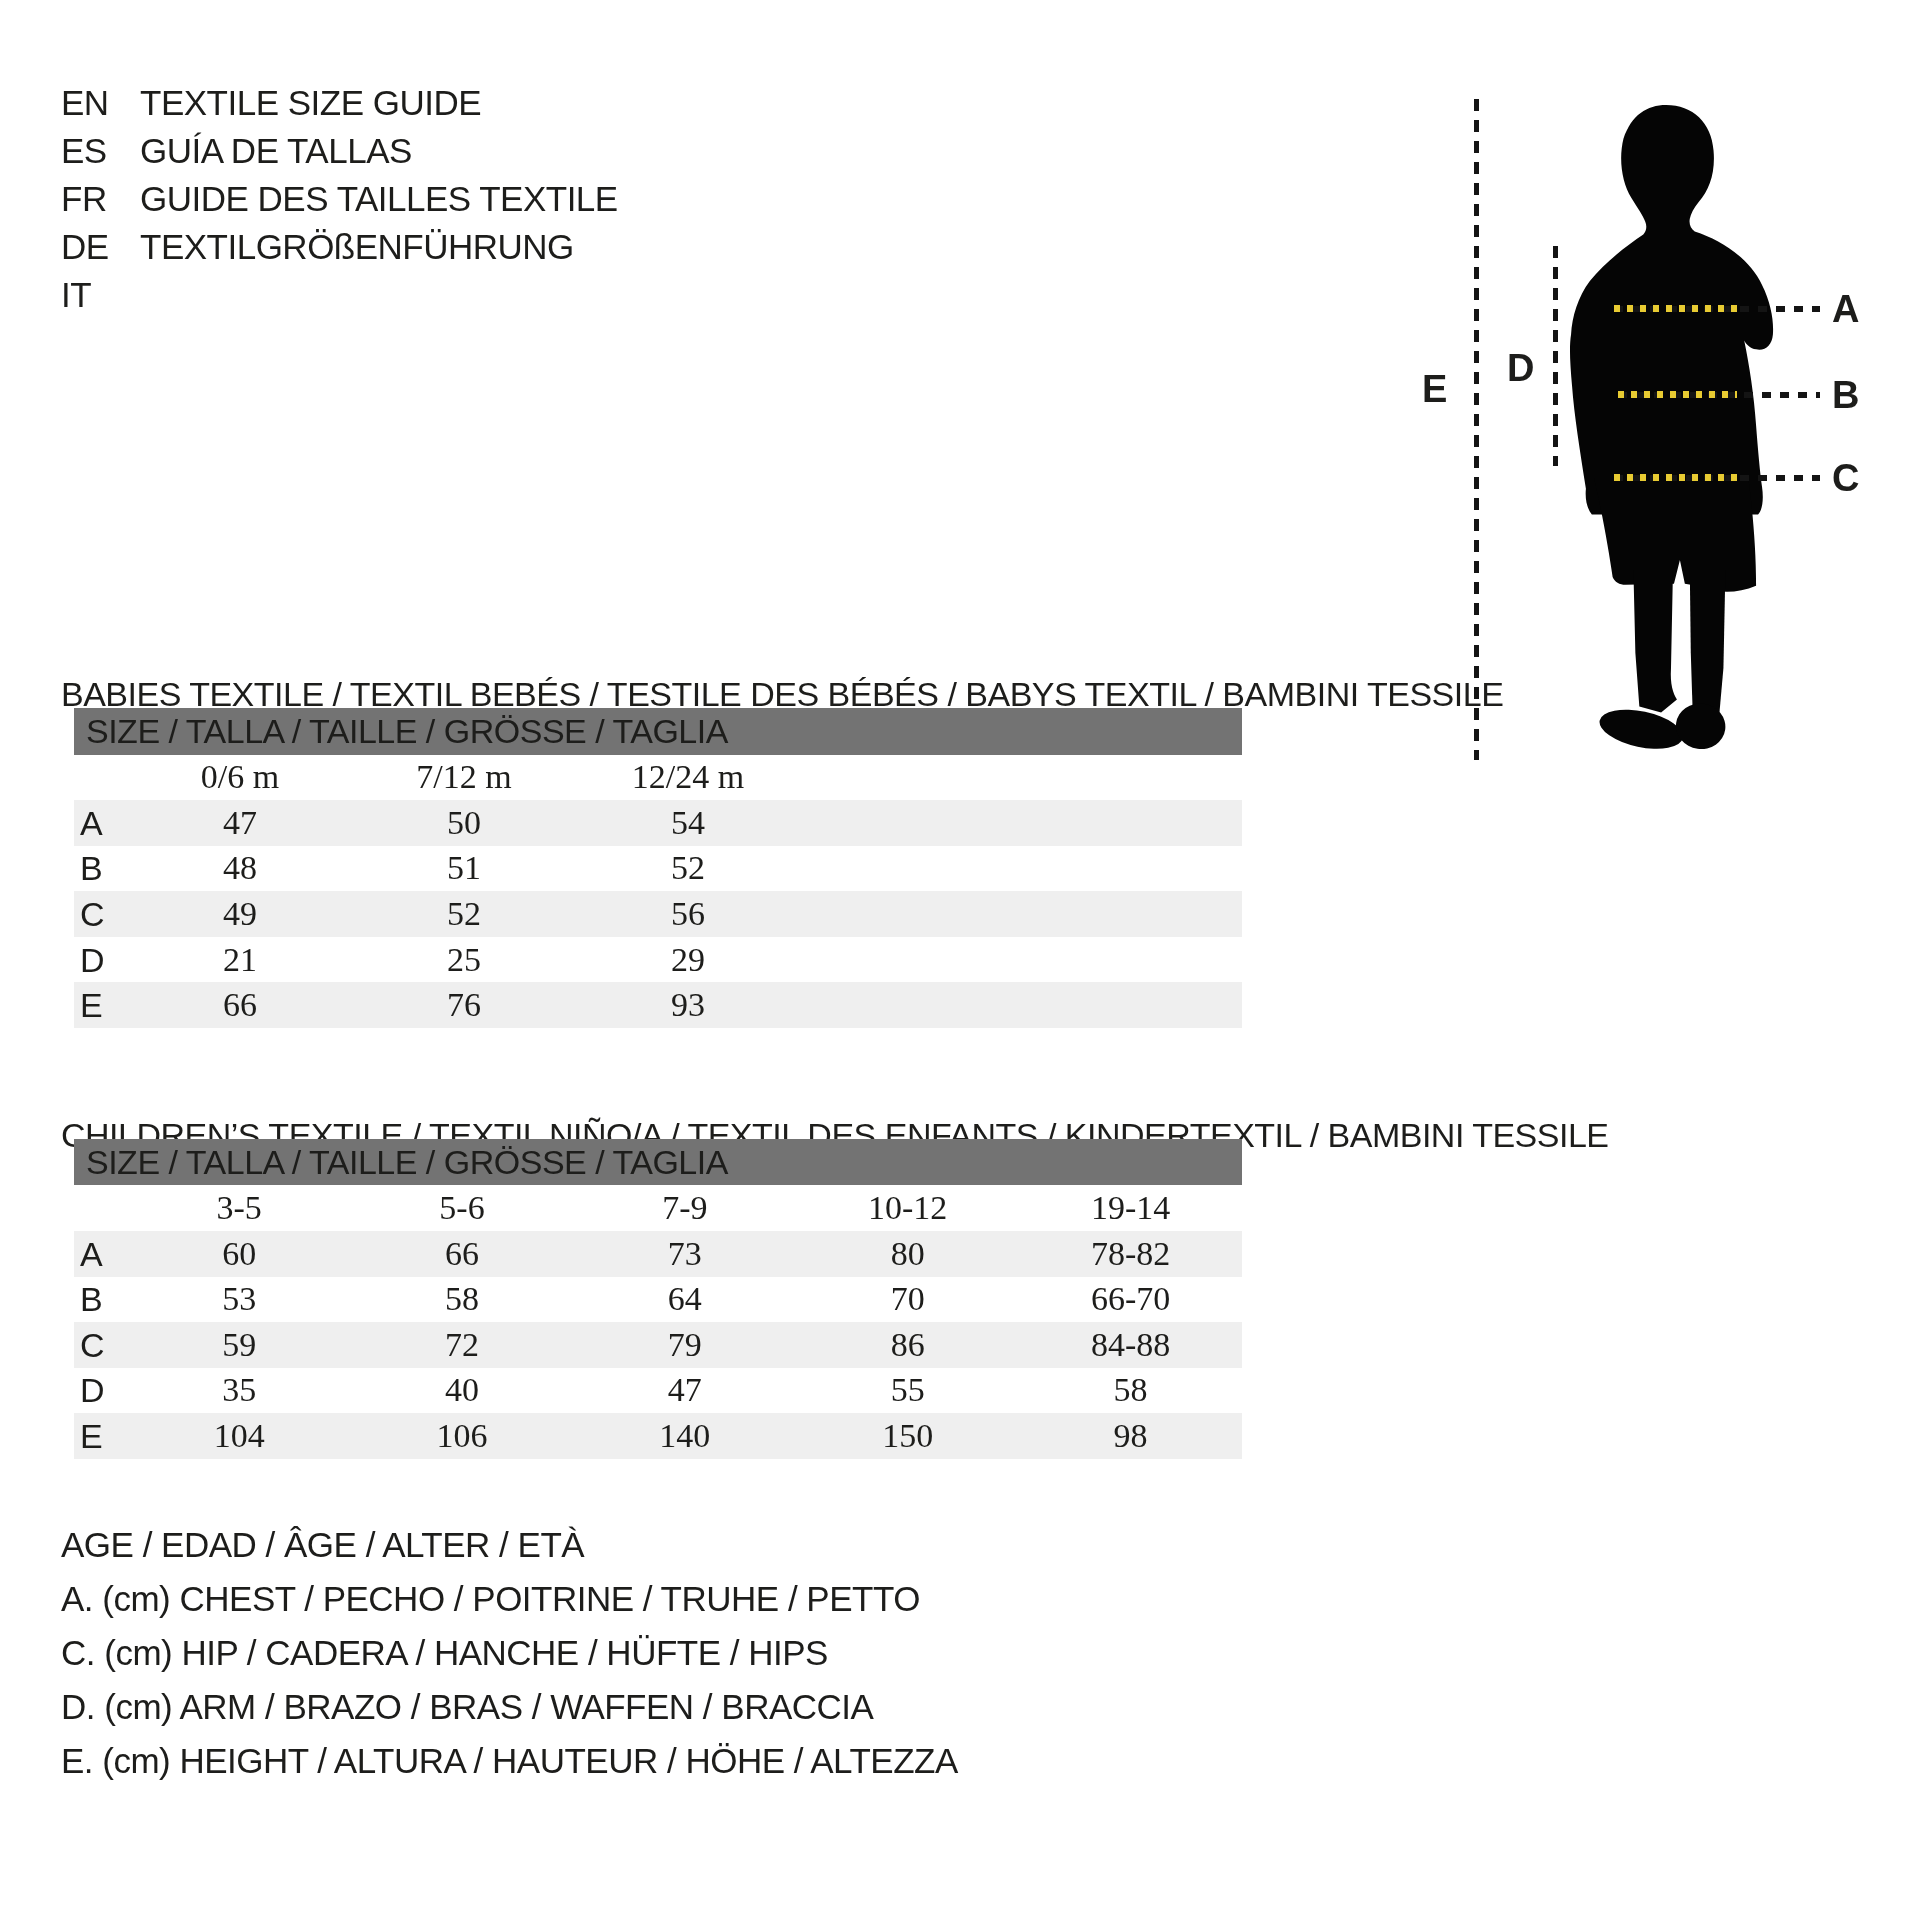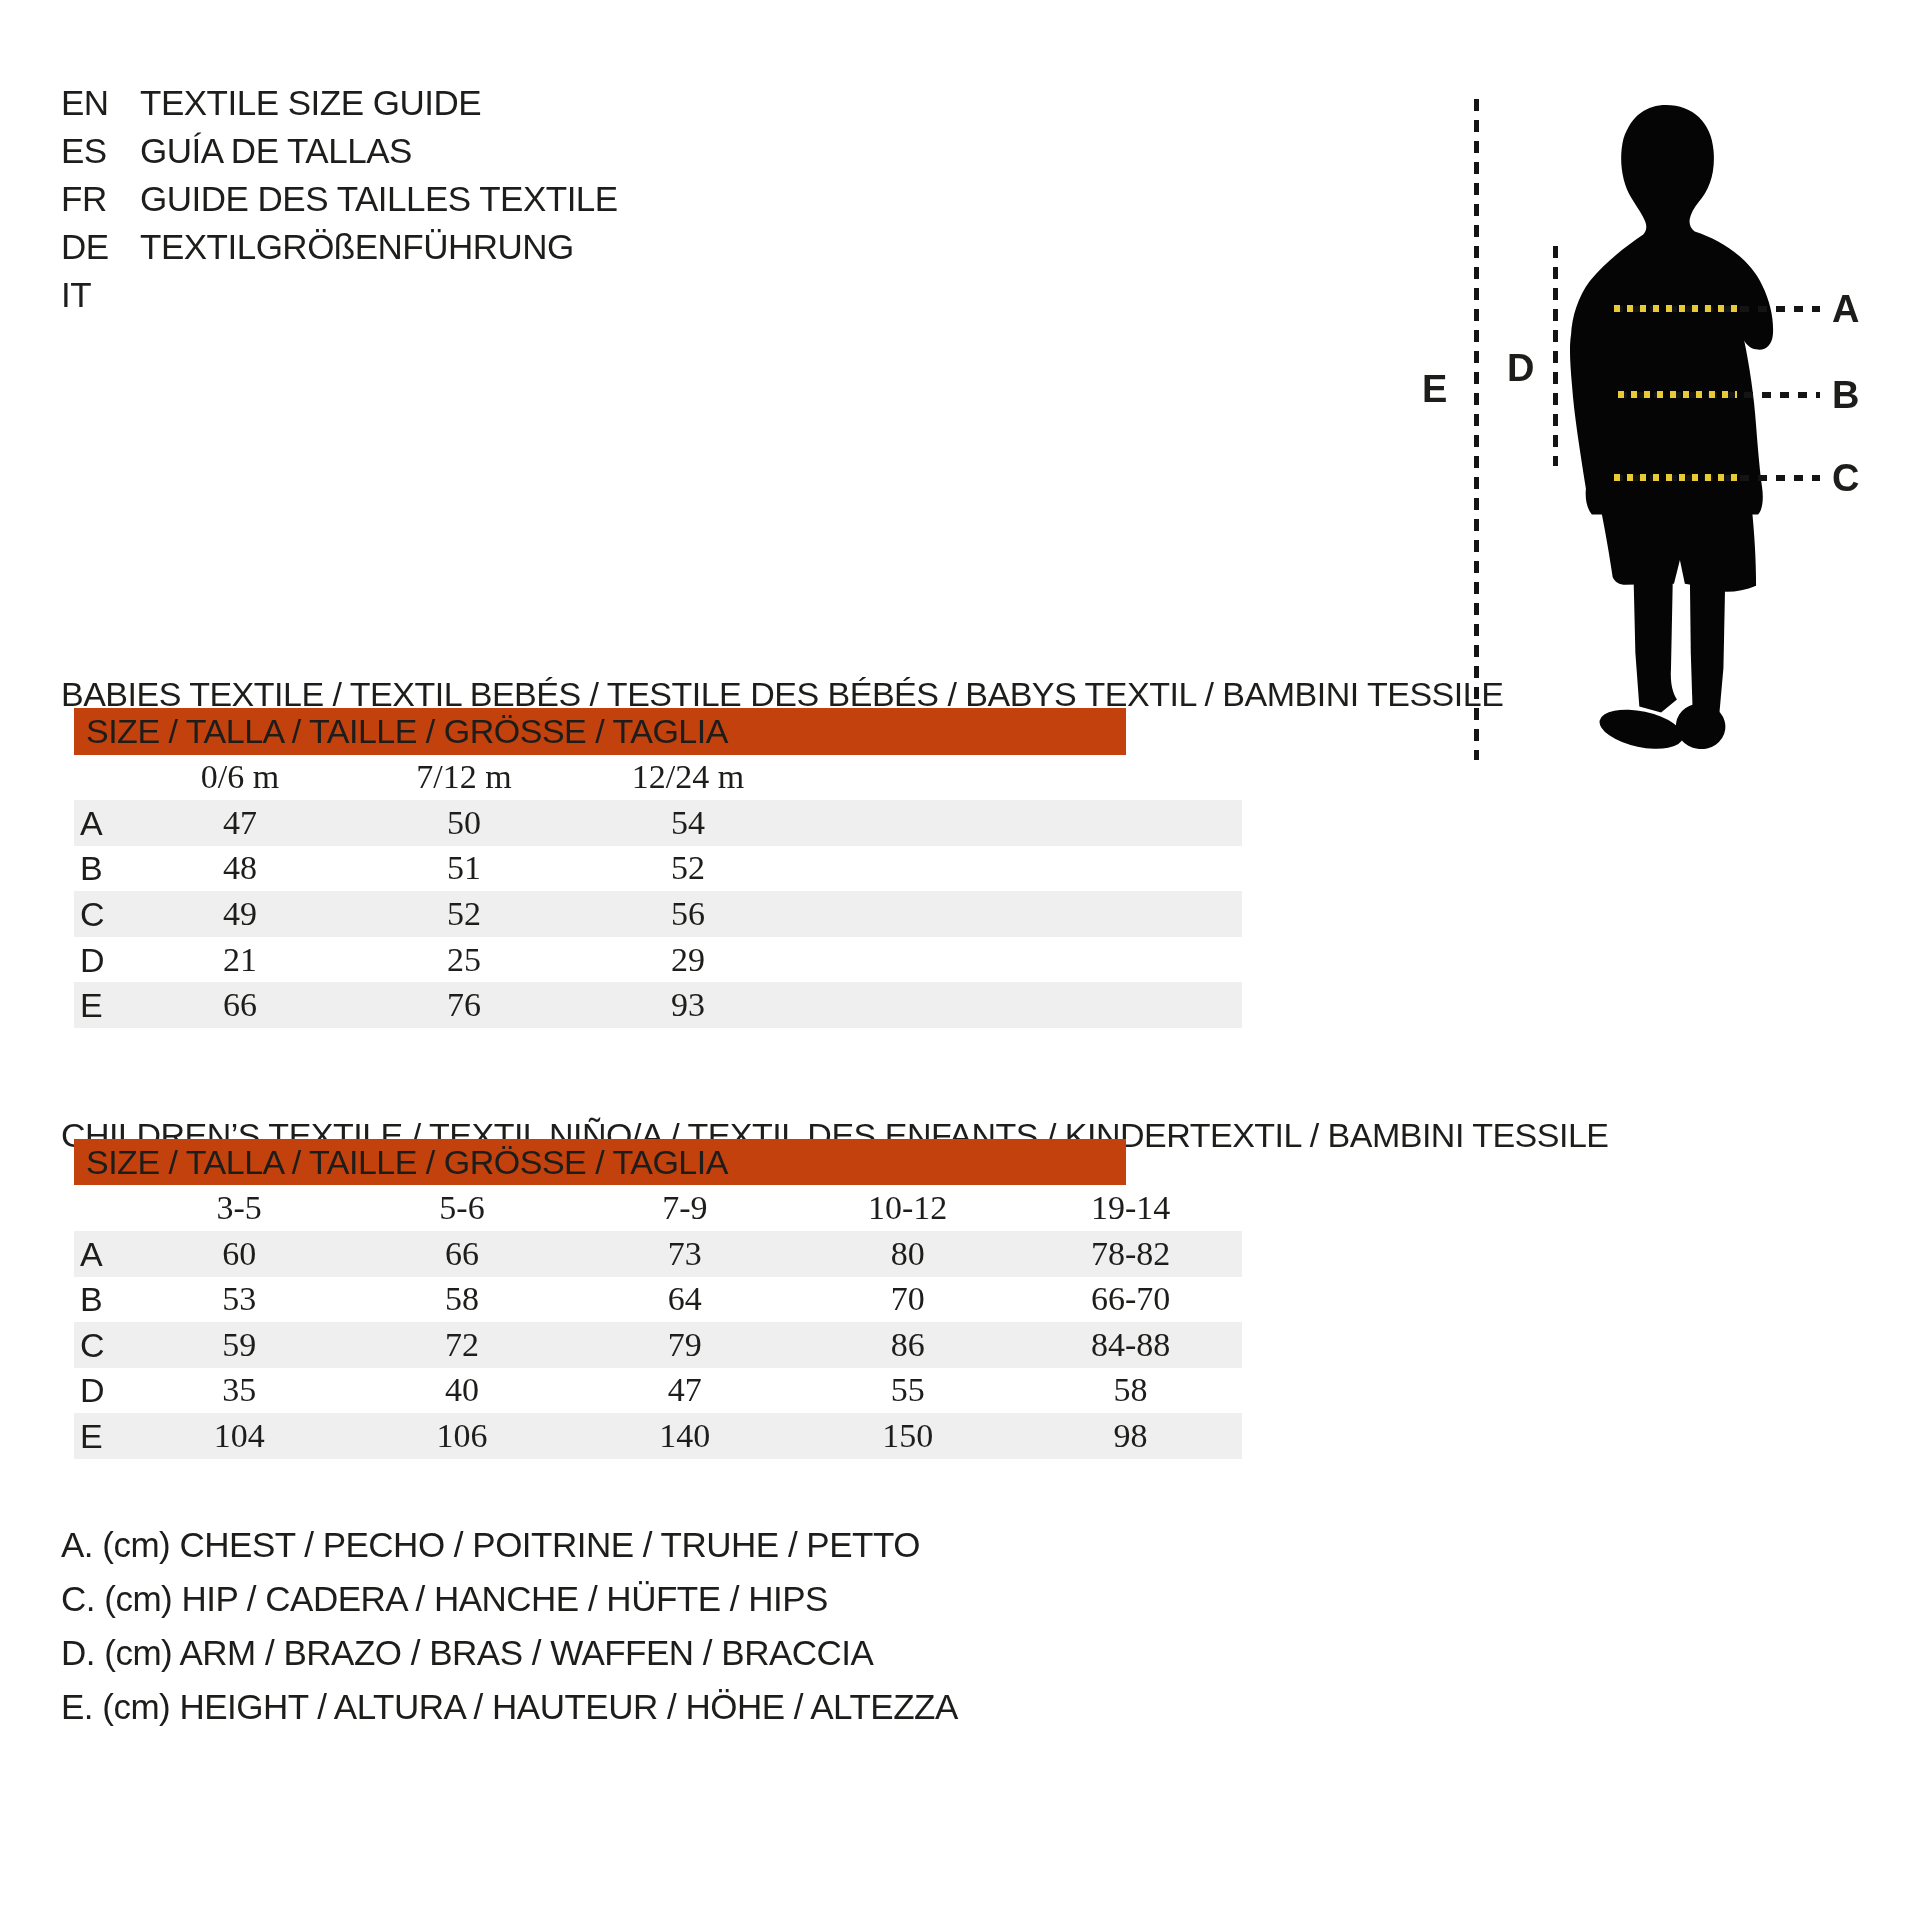--- a/index.html
+++ b/index.html
@@ -36,22 +36,22 @@
   .silhouette { position: absolute; left: 1564px; top: 99px; }
 
   
   .section-title {
     position: absolute; left: 61px;
     font-size: 34px; letter-spacing: -0.5px; white-space: nowrap; margin-top: 41px;
   }
 
   
   .size-band {
-    position: absolute; left: 74px; width: 1052px;
-    background: #c2410c; font-size: 34px; letter-spacing: -0.5px;
+    position: absolute; left: 74px; width: 1168px;
+    background: #737373; font-size: 34px; letter-spacing: -0.5px;
     display: flex; align-items: center; padding-left: 12px; box-sizing: border-box;
   }
   .trow {
     position: absolute; left: 74px; width: 1168px; height: 46px;
     display: flex; align-items: center; font-size: 34px;
   }
   .trow.gray { background: #efefef; }
   .cell-letter { width: 54px; padding-left: 6px; box-sizing: border-box; }
   .cell { width: 224px; text-align: center; font-family: Liberation Serif, serif; }
 
@@ -244,20 +244,21 @@
   <div class="trow gray" style="top:1413px;">
     <span class="cell-letter">E</span>
     <span class="cell">104</span>
     <span class="cell">106</span>
     <span class="cell">140</span>
     <span class="cell">150</span>
     <span class="cell">98</span>
   </div>
 
   <div class="legend">
+    <div class="legend-line">AGE / EDAD / ÂGE / ALTER / ETÀ</div>
     <div class="legend-line">A. (cm) CHEST / PECHO / POITRINE / TRUHE / PETTO</div>
     <div class="legend-line">C. (cm) HIP / CADERA / HANCHE / HÜFTE / HIPS</div>
     <div class="legend-line">D. (cm) ARM / BRAZO / BRAS / WAFFEN / BRACCIA</div>
     <div class="legend-line">E. (cm) HEIGHT / ALTURA / HAUTEUR / HÖHE / ALTEZZA</div>
   </div>
 
 </div>
 
 
 </body></html>

